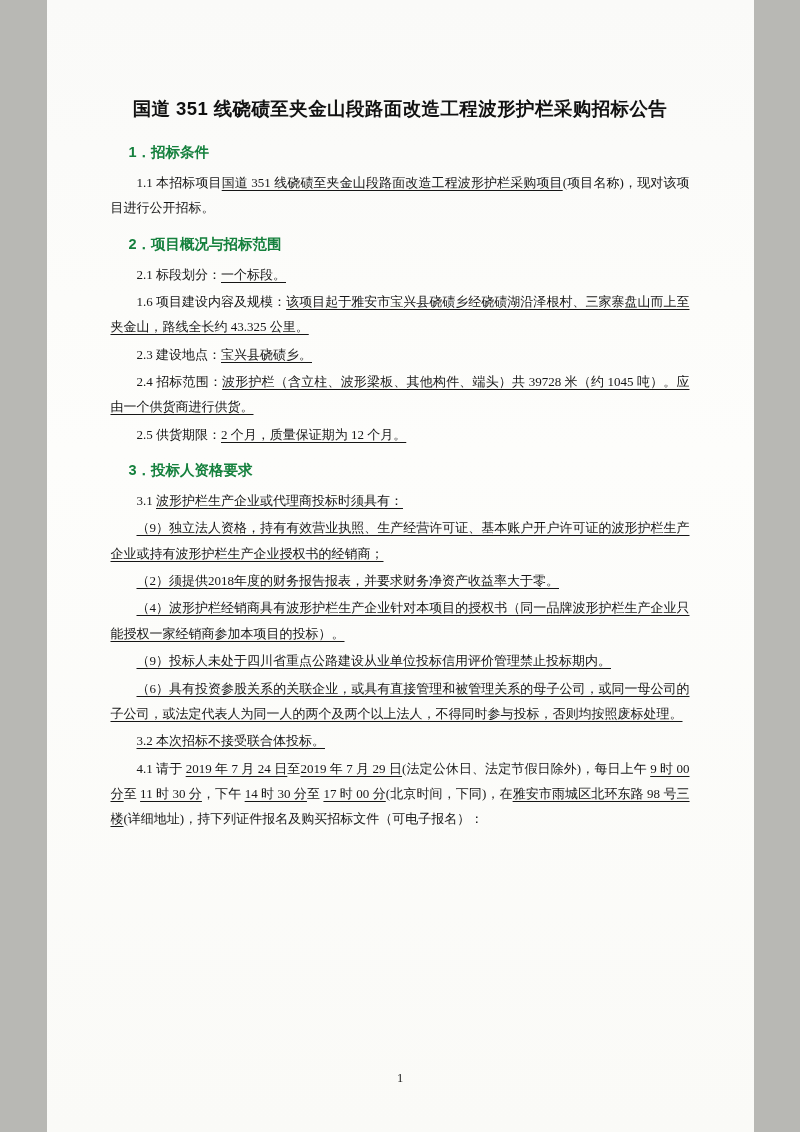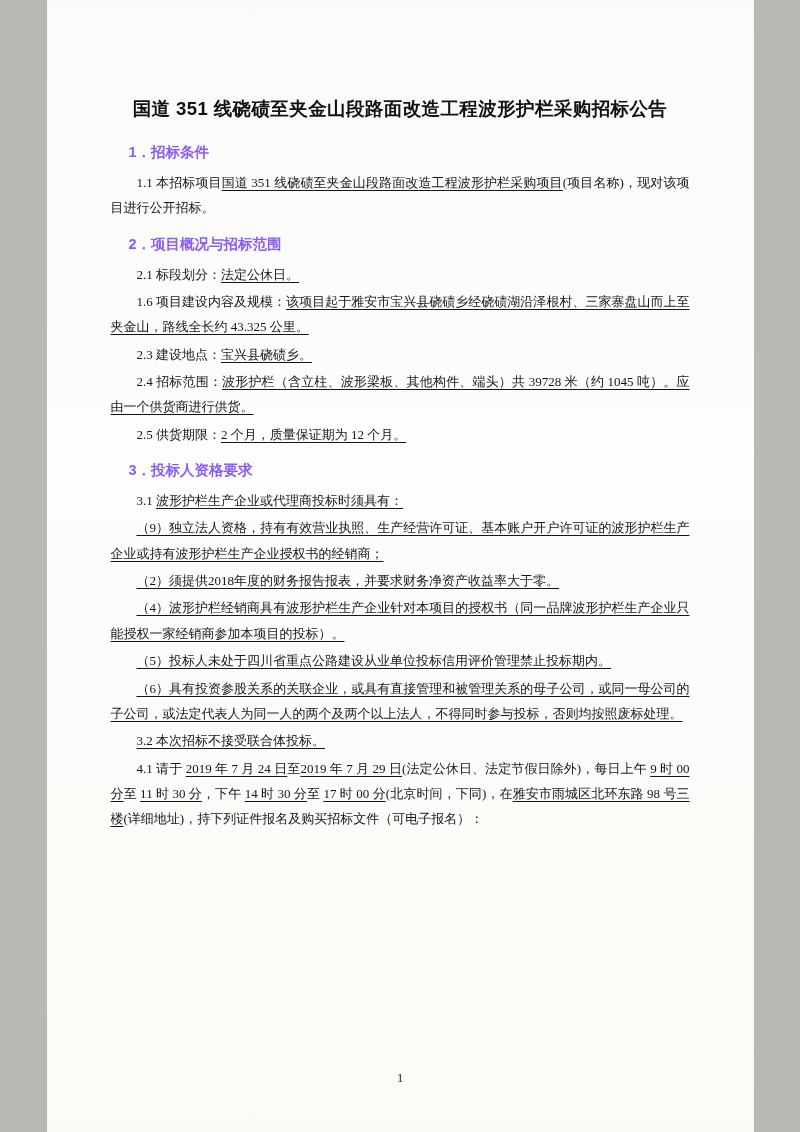--- a/index.html
+++ b/index.html
@@ -39,21 +39,21 @@
     letter-spacing: 0.4px;
     margin: 0 0 22px 0;
     color: #111;
   }
   .section-head {
     font-family: "Liberation Sans", "DejaVu Sans", sans-serif;
     font-weight: bold;
     font-size: 14.5px;
     margin: 14px 0 8px 0;
     padding-left: 18px;
-    color: #8b5cf6;
+    color: #15803d;
   }
   .para {
     font-size: 13px;
     line-height: 1.95;
     margin: 0 0 2px 0;
     text-align: justify;
     text-justify: inter-ideograph;
     color: #161616;
   }
   .indent {
@@ -78,30 +78,30 @@
 <body>
 
 <div class="page">
   <div class="paper-tint"></div>
   <div class="content">
     <h1 class="doc-title">国道 351 线硗碛至夹金山段路面改造工程波形护栏采购招标公告</h1>
     <div id="body-area">
         <div class="section-head">1．招标条件</div>
         <div class="para indent"><span>1.1 本招标项目</span><span class="u">国道 351 线硗碛至夹金山段路面改造工程波形护栏采购项目</span><span>(项目名称)，现对该项目进行公开招标。</span></div>
         <div class="section-head">2．项目概况与招标范围</div>
-        <div class="para indent"><span>2.1 标段划分：</span><span class="u">法定公休日。</span></div>
+        <div class="para indent"><span>2.1 标段划分：</span><span class="u">一个标段。</span></div>
         <div class="para indent"><span>1.6 项目建设内容及规模：</span><span class="u">该项目起于雅安市宝兴县硗碛乡经硗碛湖沿泽根村、三家寨盘山而上至夹金山，路线全长约 43.325 公里。</span></div>
         <div class="para indent"><span>2.3 建设地点：</span><span class="u">宝兴县硗碛乡。</span></div>
         <div class="para indent"><span>2.4 招标范围：</span><span class="u">波形护栏（含立柱、波形梁板、其他构件、端头）共 39728 米（约 1045 吨）。应由一个供货商进行供货。</span></div>
         <div class="para indent"><span>2.5 供货期限：</span><span class="u">2 个月，质量保证期为 12 个月。</span></div>
         <div class="section-head">3．投标人资格要求</div>
         <div class="para indent"><span>3.1 </span><span class="u">波形护栏生产企业或代理商投标时须具有：</span></div>
         <div class="para indent"><span class="u">（9）独立法人资格，持有有效营业执照、生产经营许可证、基本账户开户许可证的波形护栏生产企业或持有波形护栏生产企业授权书的经销商；</span></div>
         <div class="para indent"><span class="u">（2）须提供2018年度的财务报告报表，并要求财务净资产收益率大于零。</span></div>
         <div class="para indent"><span class="u">（4）波形护栏经销商具有波形护栏生产企业针对本项目的授权书（同一品牌波形护栏生产企业只能授权一家经销商参加本项目的投标）。</span></div>
-        <div class="para indent"><span class="u">（5）投标人未处于四川省重点公路建设从业单位投标信用评价管理禁止投标期内。</span></div>
+        <div class="para indent"><span class="u">（9）投标人未处于四川省重点公路建设从业单位投标信用评价管理禁止投标期内。</span></div>
         <div class="para indent"><span class="u">（6）具有投资参股关系的关联企业，或具有直接管理和被管理关系的母子公司，或同一母公司的子公司，或法定代表人为同一人的两个及两个以上法人，不得同时参与投标，否则均按照废标处理。</span></div>
         <div class="para indent"><span class="u">3.2 本次招标不接受联合体投标。</span></div>
         <div class="para indent"><span>4.1 请于 </span><span class="u">2019 年 7 月 24 日</span><span>至</span><span class="u">2019 年 7 月 29 日</span><span>(法定公休日、法定节假日除外)，每日上午 </span><span class="u">9 时 00 分</span><span>至 </span><span class="u">11 时 30 分</span><span>，下午 </span><span class="u">14 时 30 分</span><span>至 </span><span class="u">17 时 00 分</span><span>(北京时间，下同)，在</span><span class="u">雅安市雨城区北环东路 98 号三楼</span><span>(详细地址)，持下列证件报名及购买招标文件（可电子报名）：</span></div>
       </div>
   </div>
   <div class="page-number">1</div>
 </div>
 
 </body></html>

